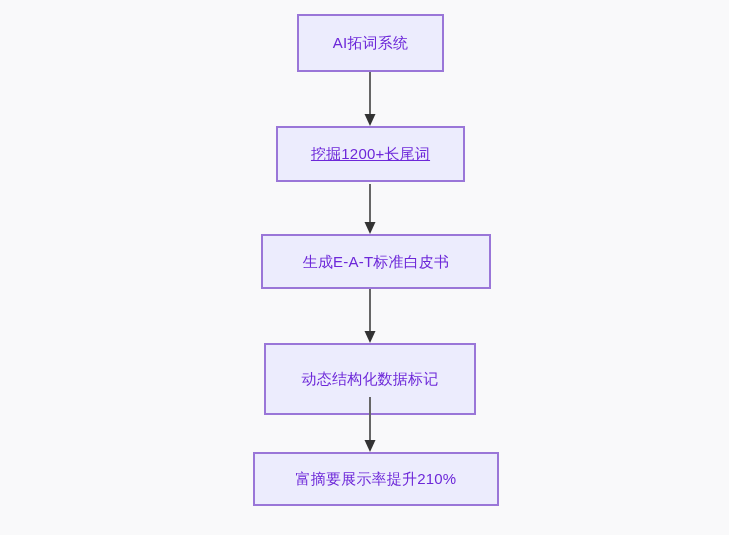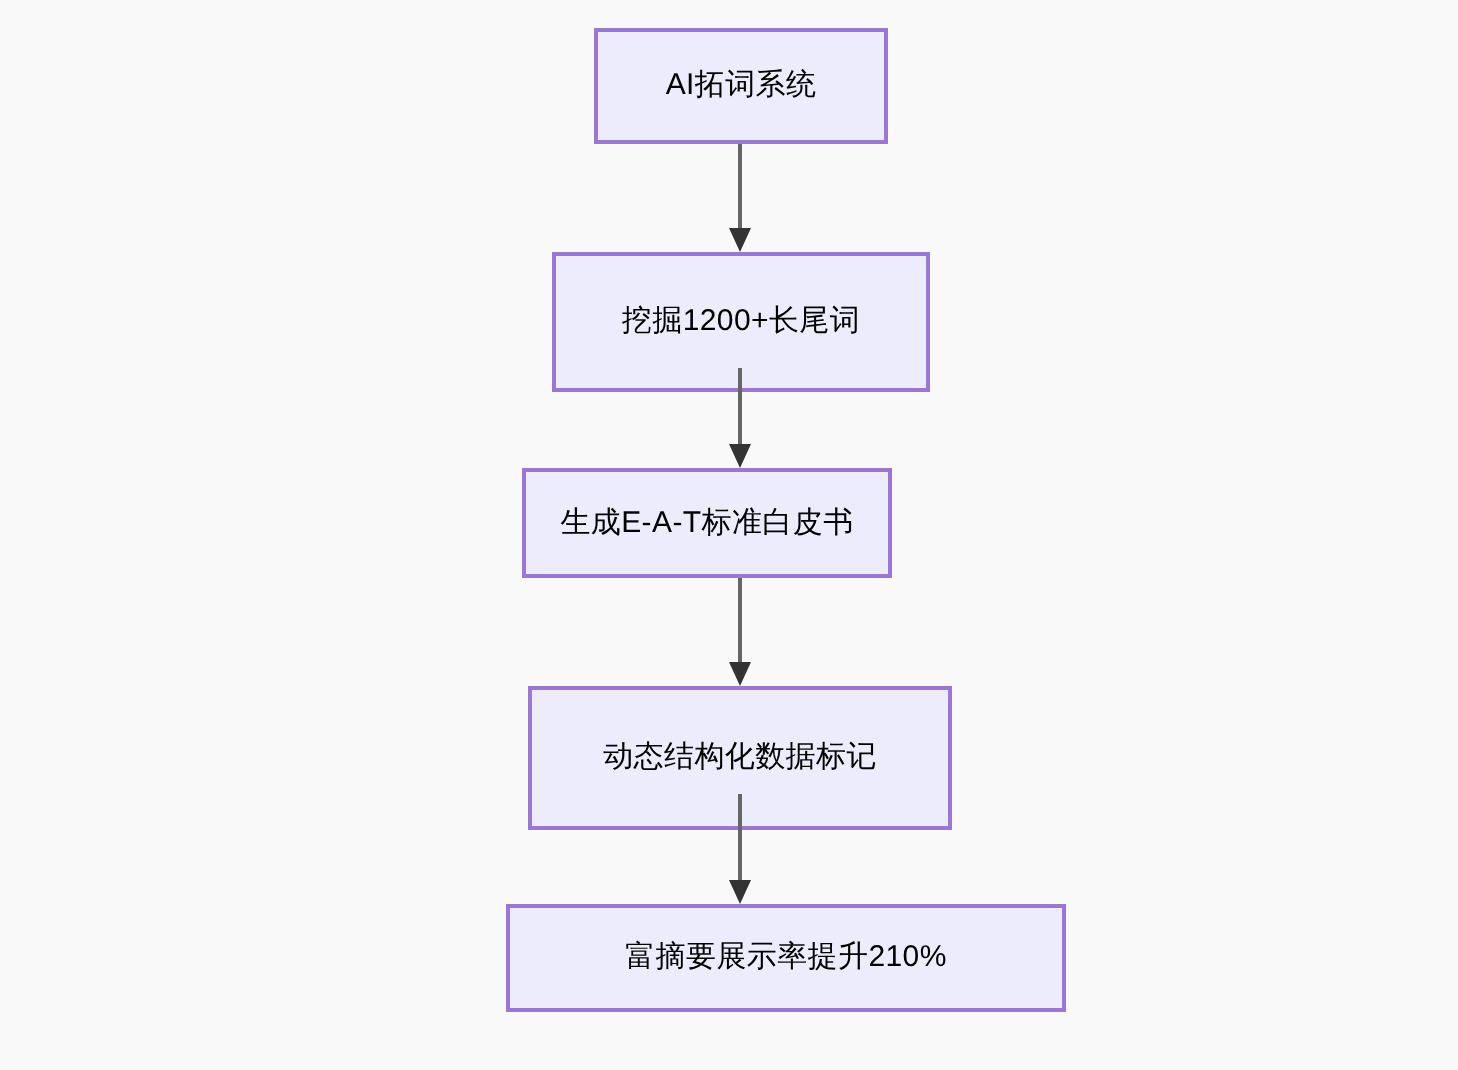--- a/index.html
+++ b/index.html
@@ -19,21 +19,21 @@
     height: 535px;
   }
   .node {
     position: absolute;
     box-sizing: border-box;
     background: #ececfd;
     border: 2px solid #9a76d8;
     display: flex;
     align-items: center;
     justify-content: center;
-    color: #000000;
+    color: #6d28d9;
     font-size: 15px;
     line-height: 1.2;
     letter-spacing: 0.2px;
     white-space: nowrap;
   }
   .node-label {
     display: block;
   }
   .edge {
     position: absolute;
@@ -53,32 +53,32 @@
     <span class="node-label">AI拓词系统</span>
   </div>
 
   <div class="edge" style="left:361px; top:72px; height:54px;">
     <svg width="18" height="54" viewBox="0 0 18 54">
       <line x1="9" y1="0" x2="9" y2="45" stroke="#666666" stroke-width="2"></line>
       <polygon points="9,54 3.5,42 14.5,42" fill="#333333"></polygon>
     </svg>
   </div>
 
-  <div class="node" style="left:276px; top:126px; width:189px; height:70px;">
+  <div class="node" style="left:276px; top:126px; width:189px; height:56px;text-decoration:underline;">
     <span class="node-label">挖掘1200+长尾词</span>
   </div>
 
   <div class="edge" style="left:361px; top:184px; height:50px;">
     <svg width="18" height="50" viewBox="0 0 18 50">
       <line x1="9" y1="0" x2="9" y2="41" stroke="#666666" stroke-width="2"></line>
       <polygon points="9,50 3.5,38 14.5,38" fill="#333333"></polygon>
     </svg>
   </div>
 
-  <div class="node" style="left:261px; top:234px; width:185px; height:55px;">
+  <div class="node" style="left:261px; top:234px; width:230px; height:55px;">
     <span class="node-label">生成E-A-T标准白皮书</span>
   </div>
 
   <div class="edge" style="left:361px; top:289px; height:54px;">
     <svg width="18" height="54" viewBox="0 0 18 54">
       <line x1="9" y1="0" x2="9" y2="45" stroke="#666666" stroke-width="2"></line>
       <polygon points="9,54 3.5,42 14.5,42" fill="#333333"></polygon>
     </svg>
   </div>
 
@@ -86,17 +86,17 @@
     <span class="node-label">动态结构化数据标记</span>
   </div>
 
   <div class="edge" style="left:361px; top:397px; height:55px;">
     <svg width="18" height="55" viewBox="0 0 18 55">
       <line x1="9" y1="0" x2="9" y2="46" stroke="#666666" stroke-width="2"></line>
       <polygon points="9,55 3.5,43 14.5,43" fill="#333333"></polygon>
     </svg>
   </div>
 
-  <div class="node" style="left:253px; top:452px; width:280px; height:54px;">
+  <div class="node" style="left:253px; top:452px; width:246px; height:54px;">
     <span class="node-label">富摘要展示率提升210%</span>
   </div>
 
 </div>
 
 </body></html>

